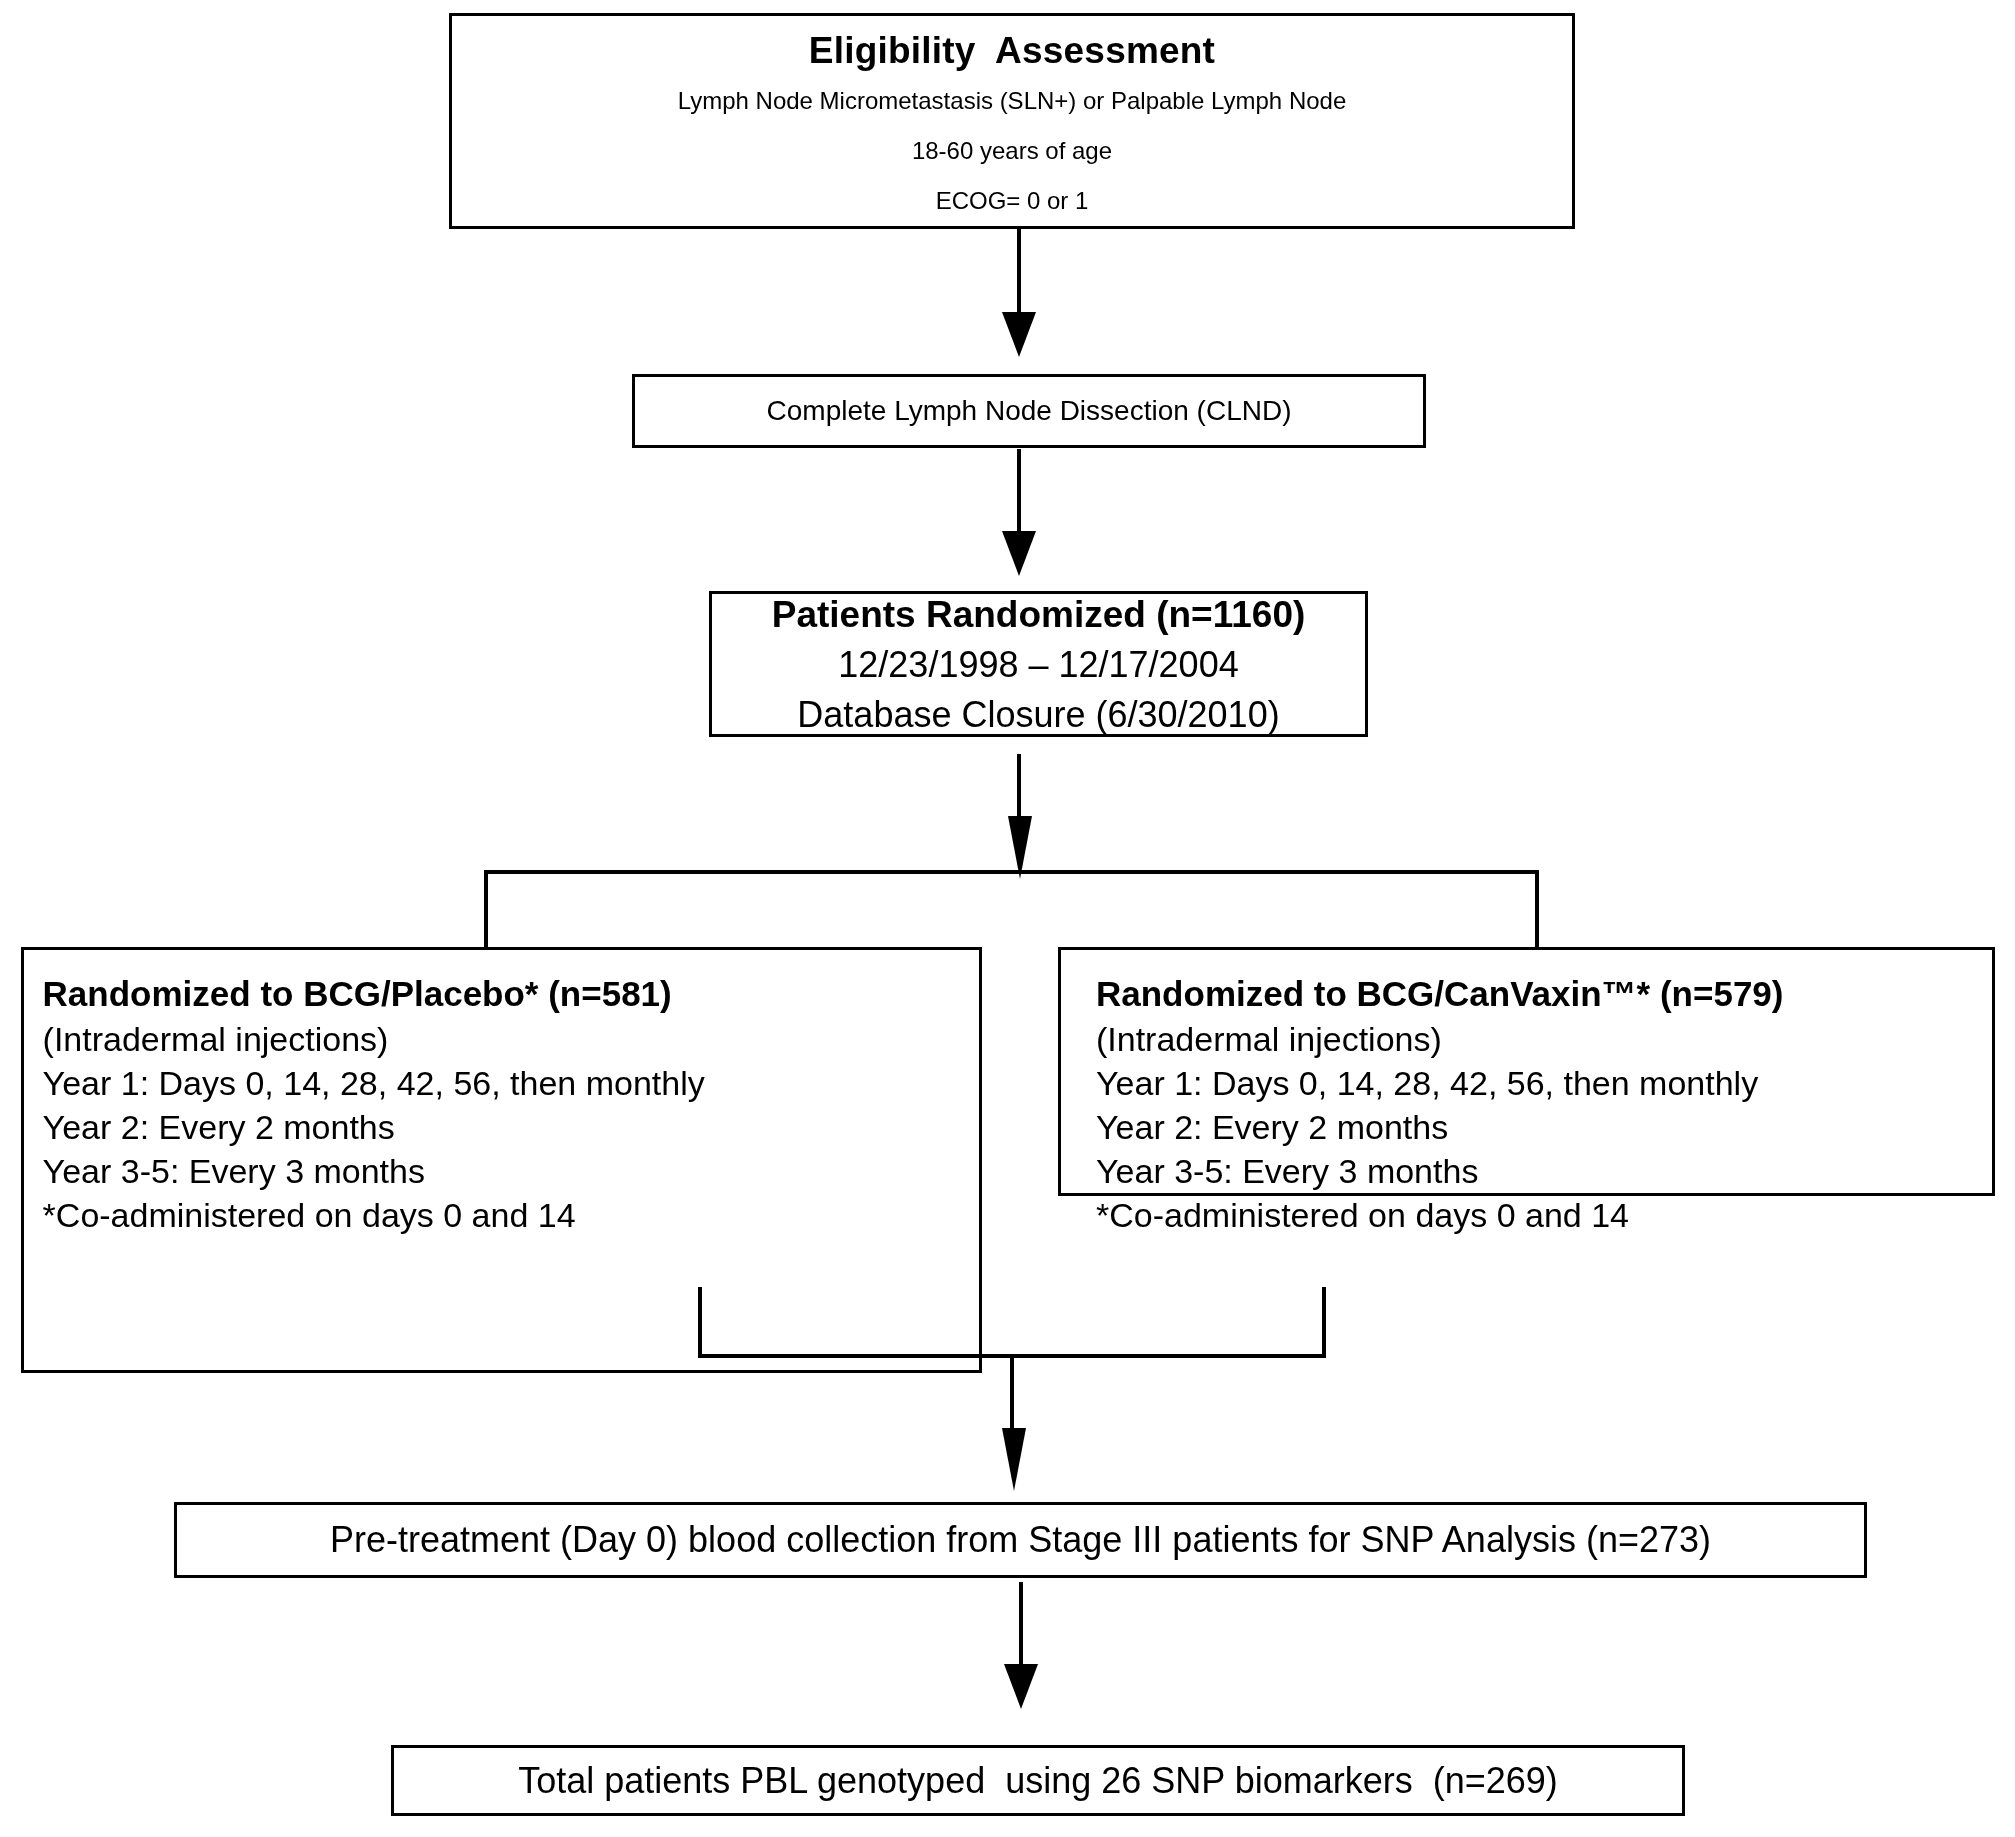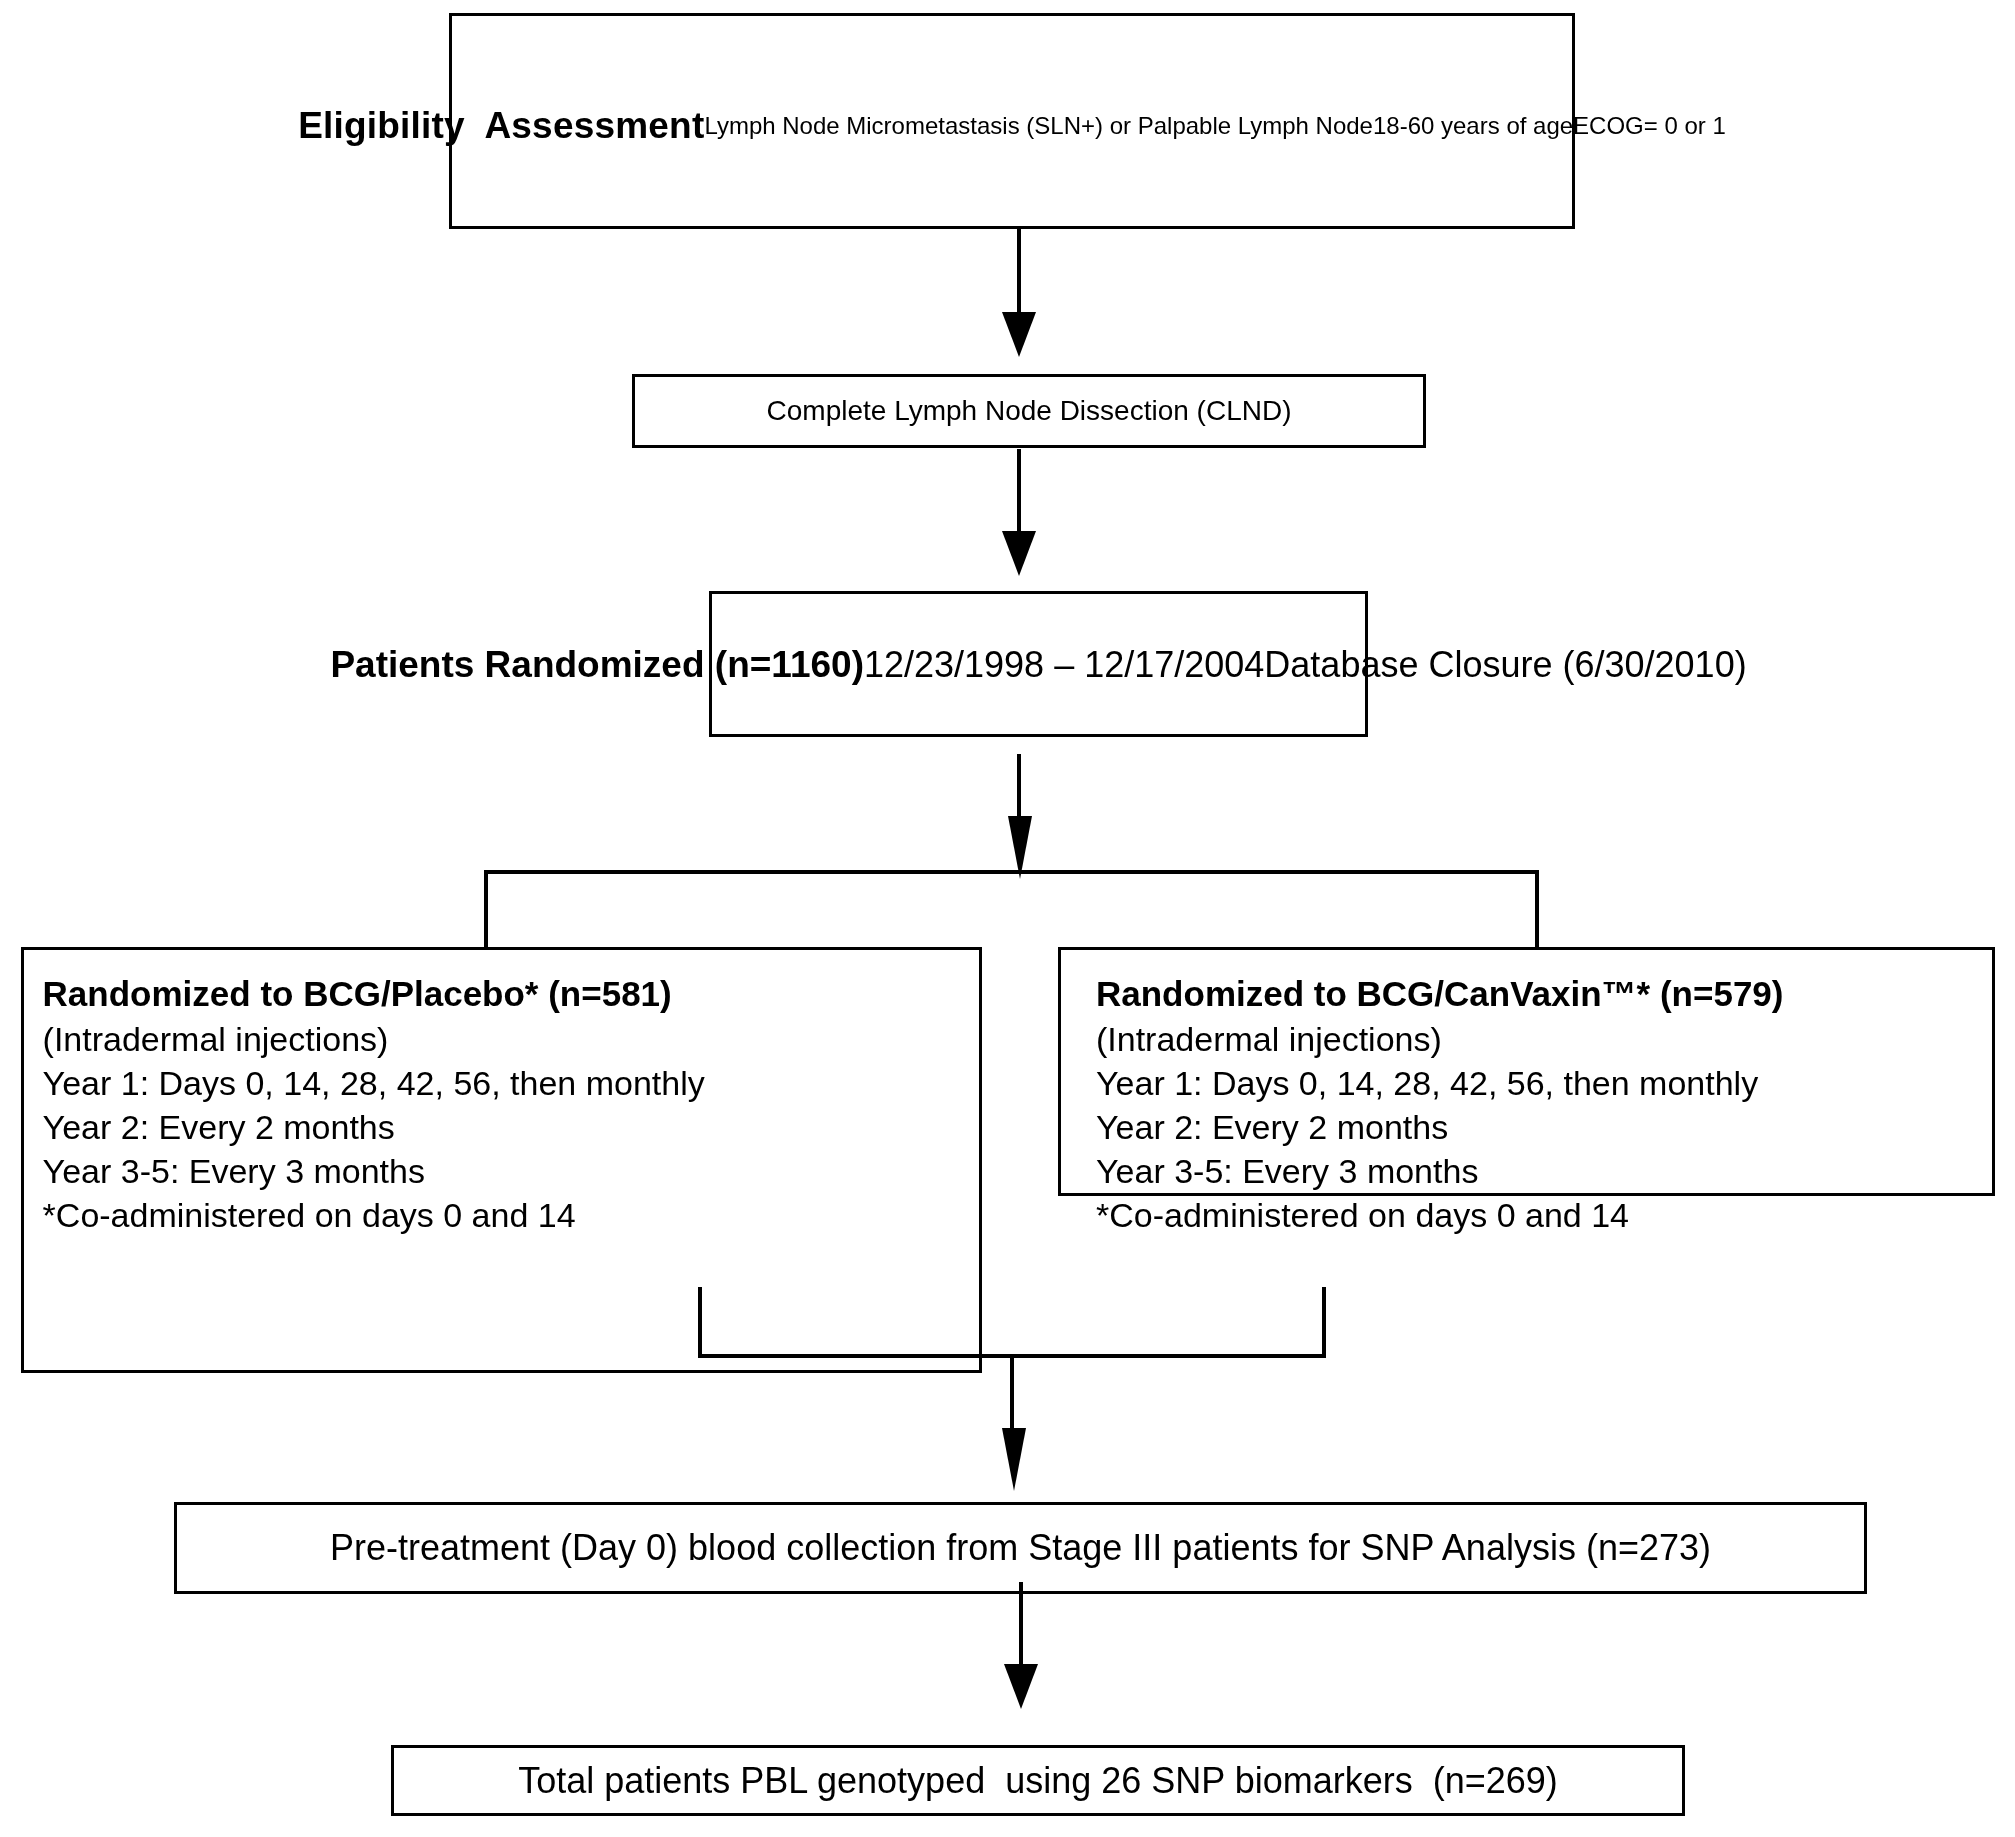--- a/index.html
+++ b/index.html
@@ -1,40 +1,40 @@
 <!DOCTYPE html>
 <html style="font-size:7.7px"><head>
 <meta charset="utf-8">
 <style>
   html,body{margin:0;padding:0;background:#ffffff;}
   body{font-family:"Liberation Sans","DejaVu Sans",sans-serif;}
   #canvas{position:relative;width:2015px;height:1838px;background:#ffffff;overflow:hidden;}
   .node{position:absolute;box-sizing:border-box;background:#ffffff;border:3.4px solid #000000;}
   .node .txt{display:block;color:#000000;white-space:pre;}
-  .ctr{display:flex;flex-direction:row;align-items:center;justify-content:center;}
+  .ctr{display:flex;flex-direction:column;align-items:center;justify-content:center;}
   .lft{display:flex;flex-direction:column;align-items:flex-start;justify-content:flex-start;}
 
   
   #node-eligibility{left:449px;top:13.4px;width:1126px;height:216px;padding-top:8.6px;}
   #node-eligibility .t0{font-size:37px;font-weight:bold;line-height:50px;letter-spacing:0.2px;}
   #node-eligibility .t1{font-size:24px;line-height:50px;}
 
   #node-clnd{left:632px;top:374px;width:794px;height:74px;}
   #node-clnd .t1{font-size:28px;line-height:46px;}
 
   #node-randomized{left:709px;top:591px;width:659px;height:146px;padding-top:2.9px;}
   #node-randomized .t0{font-size:37px;font-weight:bold;line-height:50px;}
   #node-randomized .t1{font-size:36px;line-height:50px;}
 
   #node-arm-placebo{left:20.6px;top:947px;width:961px;height:426px;padding:21px 0 0 19px;}
   #node-arm-canvaxin{left:1058px;top:947px;width:937px;height:249px;padding:21px 0 0 35px;}
   .arm .t0{font-size:35px;font-weight:bold;line-height:46px;}
   .arm .t1{font-size:34px;line-height:44px;}
 
-  #node-pretreatment{left:174px;top:1502px;width:1693px;height:92px;}
+  #node-pretreatment{left:174px;top:1502px;width:1693px;height:76px;}
   #node-pretreatment .t1{font-size:36px;line-height:48px;}
 
   #node-genotyped{left:391px;top:1745px;width:1294px;height:71px;}
   #node-genotyped .t1{font-size:36px;line-height:48px;}
 
   
   .vline{position:absolute;background:#000000;width:3.8px;}
   .hline{position:absolute;background:#000000;height:3.8px;}
   .arrowhead{position:absolute;width:0;height:0;border-left:17.3px solid transparent;
              border-right:17.3px solid transparent;border-top:45px solid #000000;}

